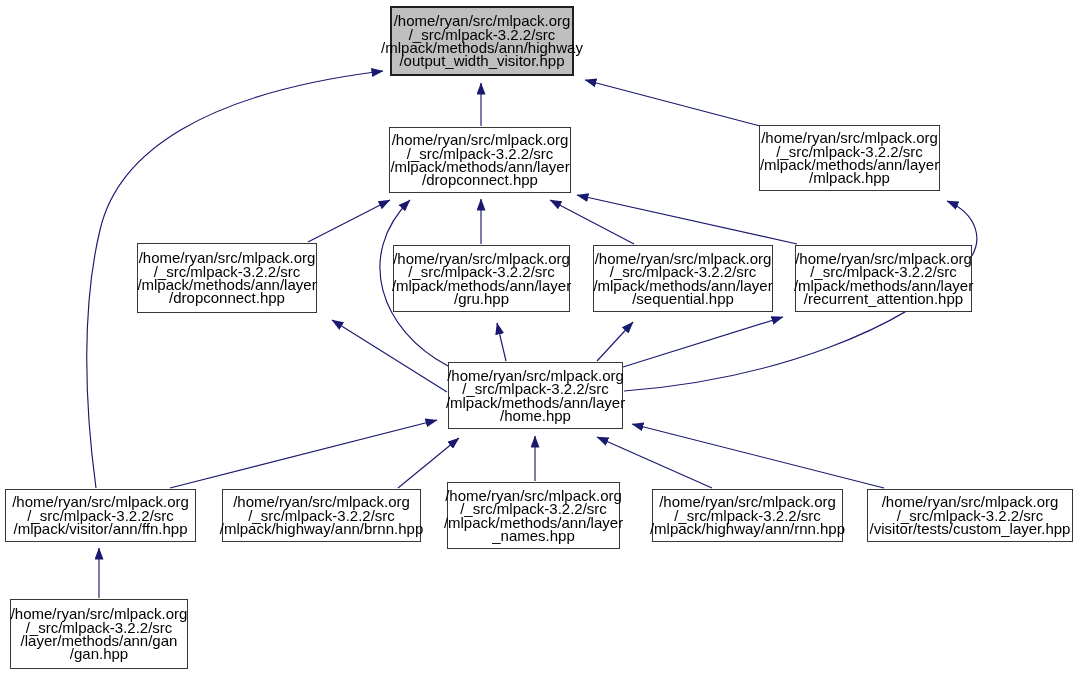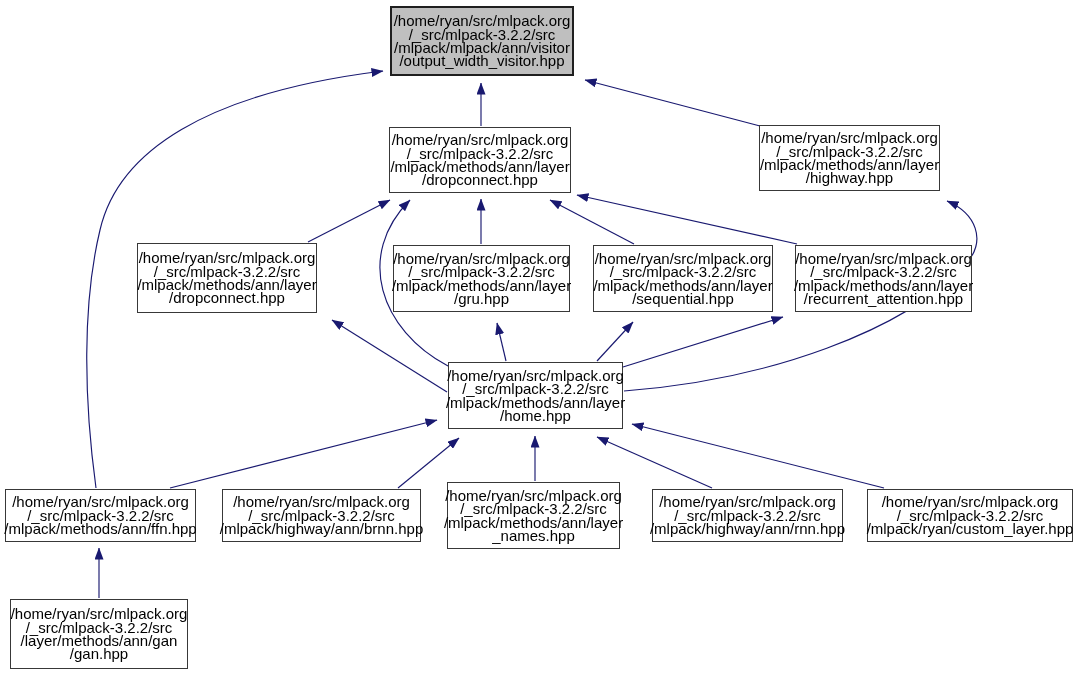--- a/index.html
+++ b/index.html
@@ -77,34 +77,34 @@
         <path d="M535,481 L535,436" class="edge" stroke="#191970" marker-end="url(#arrowhead)"></path>
         <path d="M712,488 L597,437" class="edge" stroke="#191970" marker-end="url(#arrowhead)"></path>
         <path d="M884,488 L632,424" class="edge" stroke="#191970" marker-end="url(#arrowhead)"></path>
         <path d="M99,598 L99,548" class="edge" stroke="#191970" marker-end="url(#arrowhead)"></path>
       </g>
   </svg>
   <div id="node-layer">
       <div class="gnode highlight" style="left: 390px; top: 6px; width: 184px; height: 70px;">
         <span>/home/ryan/src/mlpack.org</span>
         <span>/_src/mlpack-3.2.2/src</span>
-        <span>/mlpack/mlpack/ann/visitor</span>
+        <span>/mlpack/methods/ann/highway</span>
         <span>/output_width_visitor.hpp</span>
       </div>
       <div class="gnode" style="left: 389px; top: 127px; width: 182px; height: 66px;">
         <span>/home/ryan/src/mlpack.org</span>
         <span>/_src/mlpack-3.2.2/src</span>
         <span>/mlpack/methods/ann/layer</span>
         <span>/dropconnect.hpp</span>
       </div>
       <div class="gnode" style="left: 759px; top: 125px; width: 181px; height: 66px;">
         <span>/home/ryan/src/mlpack.org</span>
         <span>/_src/mlpack-3.2.2/src</span>
         <span>/mlpack/methods/ann/layer</span>
-        <span>/highway.hpp</span>
+        <span>/mlpack.hpp</span>
       </div>
       <div class="gnode" style="left: 137px; top: 243px; width: 180px; height: 70px;">
         <span>/home/ryan/src/mlpack.org</span>
         <span>/_src/mlpack-3.2.2/src</span>
         <span>/mlpack/methods/ann/layer</span>
         <span>/dropconnect.hpp</span>
       </div>
       <div class="gnode" style="left: 393px; top: 245px; width: 177px; height: 67px;">
         <span>/home/ryan/src/mlpack.org</span>
         <span>/_src/mlpack-3.2.2/src</span>
@@ -125,42 +125,42 @@
       </div>
       <div class="gnode" style="left: 448px; top: 362px; width: 175px; height: 67px;">
         <span>/home/ryan/src/mlpack.org</span>
         <span>/_src/mlpack-3.2.2/src</span>
         <span>/mlpack/methods/ann/layer</span>
         <span>/home.hpp</span>
       </div>
       <div class="gnode" style="left: 5px; top: 489px; width: 191px; height: 53px;">
         <span>/home/ryan/src/mlpack.org</span>
         <span>/_src/mlpack-3.2.2/src</span>
-        <span>/mlpack/methods/ann/ffn.hpp</span>
+        <span>/mlpack/visitor/ann/ffn.hpp</span>
       </div>
       <div class="gnode" style="left: 222px; top: 489px; width: 199px; height: 53px;">
         <span>/home/ryan/src/mlpack.org</span>
         <span>/_src/mlpack-3.2.2/src</span>
         <span>/mlpack/highway/ann/brnn.hpp</span>
       </div>
       <div class="gnode" style="left: 447px; top: 482px; width: 173px; height: 67px;">
         <span>/home/ryan/src/mlpack.org</span>
         <span>/_src/mlpack-3.2.2/src</span>
         <span>/mlpack/methods/ann/layer</span>
         <span>_names.hpp</span>
       </div>
       <div class="gnode" style="left: 652px; top: 489px; width: 191px; height: 53px;">
         <span>/home/ryan/src/mlpack.org</span>
         <span>/_src/mlpack-3.2.2/src</span>
         <span>/mlpack/highway/ann/rnn.hpp</span>
       </div>
       <div class="gnode" style="left: 867px; top: 489px; width: 206px; height: 53px;">
         <span>/home/ryan/src/mlpack.org</span>
         <span>/_src/mlpack-3.2.2/src</span>
-        <span>/mlpack/ryan/custom_layer.hpp</span>
+        <span>/visitor/tests/custom_layer.hpp</span>
       </div>
       <div class="gnode" style="left: 10px; top: 599px; width: 178px; height: 70px;">
         <span>/home/ryan/src/mlpack.org</span>
         <span>/_src/mlpack-3.2.2/src</span>
         <span>/layer/methods/ann/gan</span>
         <span>/gan.hpp</span>
       </div>
     </div>
 </div>
 

